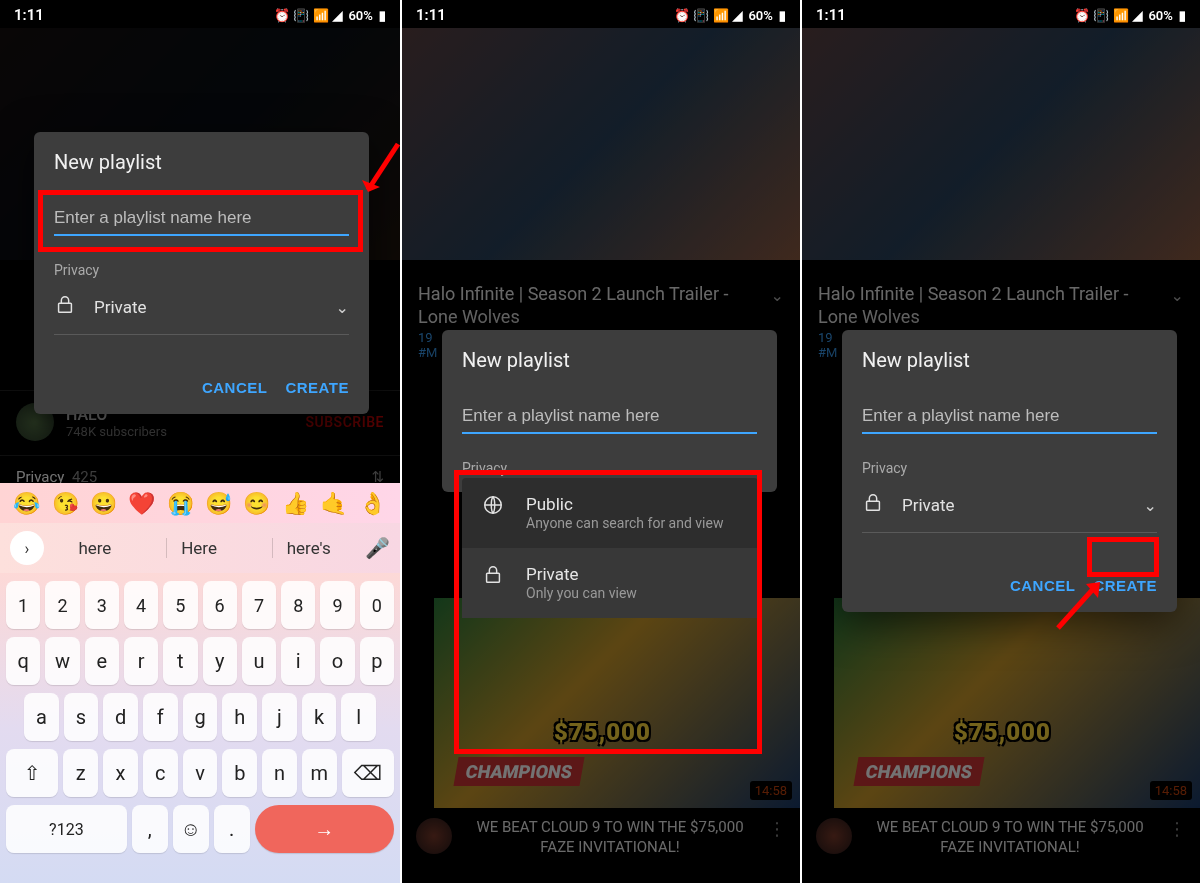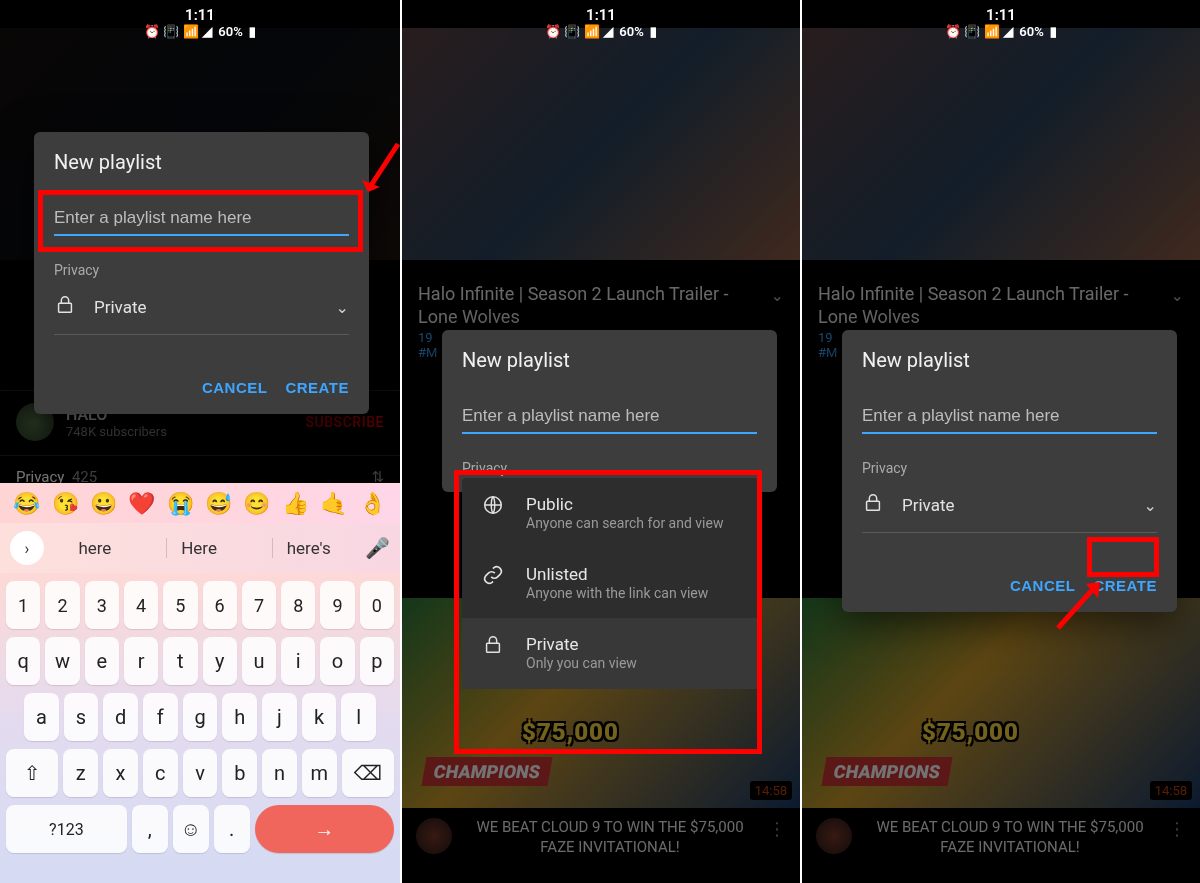--- a/index.html
+++ b/index.html
@@ -17,21 +17,20 @@
     position: relative;
     background: #000;
     overflow: hidden;
   }
   .col + .col { border-left: 2px solid #fff; }
   .status-bar {
     position: absolute; top:0; left:0; right:0;
     display:flex; justify-content:space-between; align-items:center;
     padding:6px 14px; color:#fff; font-size:15px; font-weight:600;
     z-index:30;
-    flex-direction:column;
   }
   .status-icons { display:flex; gap:6px; align-items:center; font-size:13px;}
   .video-thumb {
     position:absolute; top:28px; left:0; right:0; height:232px;
     background:linear-gradient(135deg,#3a2a2a 0%,#1a2a3a 50%,#5a3a2a 100%);
     filter:brightness(0.7);
   }
   .video-title-row {
     position:absolute; top:272px; left:0; right:0; padding:10px 16px;
     color:#fff; display:flex; align-items:flex-start; justify-content:space-between;
@@ -106,21 +105,21 @@
   .priv-list{
     position:absolute;background:#2d2d2d;z-index:22;
     border-radius:4px;color:#e6e6e6;
   }
   .priv-item{display:flex;gap:22px;align-items:flex-start;padding:16px 20px;}
   .priv-item-title{font-size:17px;}
   .priv-item-sub{font-size:14px;color:#999;max-width:200px;line-height:1.3;}
   .chevron-down{color:#ccc;}
   
   .rec-card{position:absolute;left:0;right:0;padding:0;}
-  .rec-thumb{height:210px;background:linear-gradient(135deg,#2a7a3a 0%,#cc9a2a 40%,#1a3a6a 100%);position:relative;}
+  .rec-thumb{height:210px;background:linear-gradient(135deg,#2a7a3a 0%,#cc9a2a 40%,#1a3a6a 100%);position:relative;margin-left:32px;}
   .rec-badge{position:absolute;bottom:8px;right:8px;background:#000;color:#c2410c;font-size:13px;padding:2px 5px;border-radius:3px;}
   .rec-champ{position:absolute;left:22px;bottom:22px;background:#c33;color:#fff;font-weight:900;font-size:18px;padding:4px 10px;transform:skewX(-10deg);}
   .rec-prize{position:absolute;left:120px;bottom:62px;color:#ffd93d;font-weight:900;font-size:24px;letter-spacing:1px;
     text-shadow:2px 2px 0 #000, -2px -2px 0 #000, 2px -2px 0 #000, -2px 2px 0 #000;}
   .rec-meta{display:flex;gap:12px;align-items:flex-start;padding:10px 14px;color:#eaeaea;text-align:center;}
   .rec-av{width:36px;height:36px;border-radius:50%;background:radial-gradient(circle,#7a3a2a 0%,#2a1a1a 100%);flex:0 0 auto;}
   .rec-title{font-size:15px;line-height:1.3;max-width:300px;}
   .rec-dots{color:#888;font-size:18px;}
 </style>
 </head>
@@ -284,31 +283,20 @@
         <svg width="22" height="22" viewBox="0 0 24 24" fill="none" stroke="#e2e2e2" stroke-width="1.6">
             <circle cx="12" cy="12" r="9"></circle>
             <path d="M3 12h18M12 3c2.5 3 2.5 15 0 18M12 3c-2.5 3-2.5 15 0 18"></path>
           </svg>
       </span>
       <div>
         <div class="priv-item-title">Public</div>
         <div class="priv-item-sub">Anyone can search for and view</div>
       </div>
     </div>
-    <div class="priv-item">
-      <span>
-        <svg width="22" height="22" viewBox="0 0 24 24" fill="none" stroke="#e2e2e2" stroke-width="1.8">
-            <path d="M10 14a5 5 0 007 0l3-3a5 5 0 00-7-7l-1 1M14 10a5 5 0 00-7 0l-3 3a5 5 0 007 7l1-1"></path>
-          </svg>
-      </span>
-      <div>
-        <div class="priv-item-title">Unlisted</div>
-        <div class="priv-item-sub">Anyone with the link can view</div>
-      </div>
-    </div>
     <div class="priv-item" style="background:#383838;">
       <span>
         <svg width="22" height="22" viewBox="0 0 24 24" fill="none" stroke="#e2e2e2" stroke-width="1.6">
             <rect x="5" y="10" width="14" height="10" rx="1"></rect>
             <path d="M8 10V7a4 4 0 018 0v3"></path>
           </svg>
       </span>
       <div>
         <div class="priv-item-title">Private</div>
         <div class="priv-item-sub">Only you can view</div>

